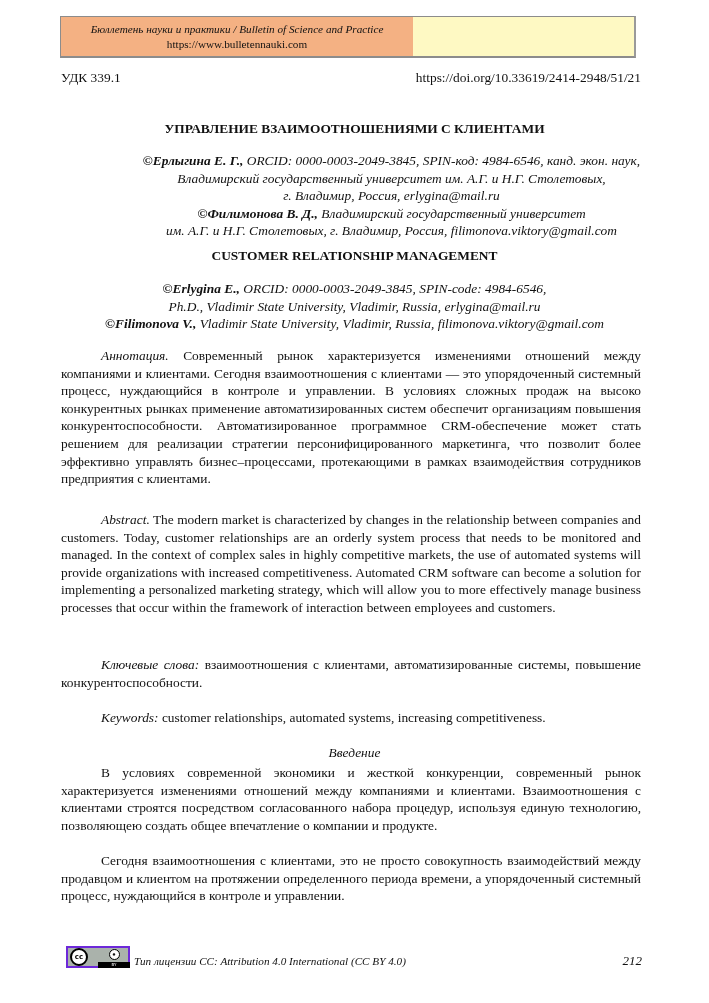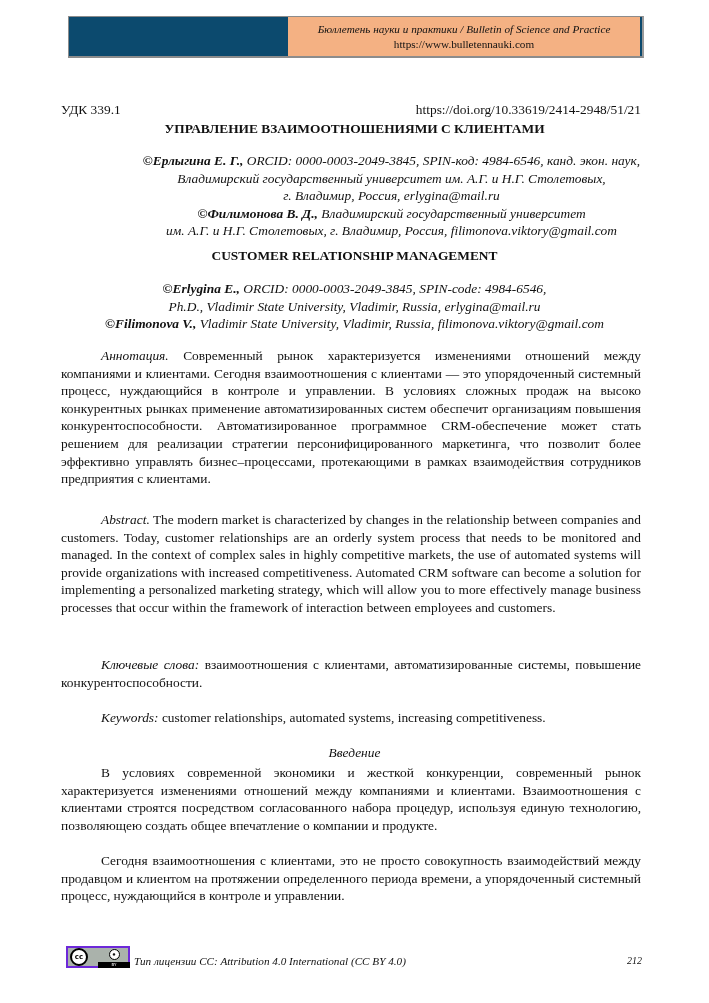--- a/index.html
+++ b/index.html
@@ -2,35 +2,35 @@
 <html><head>
   <meta charset="utf-8">
   <style>
     html, body { margin: 0; padding: 0; background: #ffffff; }
     body {
       width: 709px; height: 1003px; position: relative; overflow: hidden;
       font-family: "Liberation Serif", "DejaVu Serif", serif;
       color: #111;
     }
     .hdr {
-      position: absolute; left: 68px; top: 16px; width: 573px; height: 39px;
+      position: absolute; left: 60px; top: 16px; width: 573px; height: 39px;
       border: 1px solid #8c8c8c; border-bottom: 2px solid #8c8c8c; border-right: 2px solid #9a9a9a;
-      display: flex; background: #0c4a6e; justify-content: flex-end;
+      display: flex; background: #fef9c3;
     }
     .hdr-cell {
       background: #f4b183; display: flex; flex-direction: column;
       align-items: center; justify-content: center;
       font-size: 11.2px; line-height: 15px; text-align: center;
     }
     .hdr-left { width: 352px; margin-right: 2px; }
     .hdr-right { flex: 1; }
     .hdr-left .journal { font-style: italic; }
 
     .udk-row {
-      position: absolute; left: 61px; top: 102px; width: 580px;
+      position: absolute; left: 61px; top: 70px; width: 580px;
       display: flex; justify-content: space-between; font-size: 13.4px;
     }
     .title {
       position: absolute; left: 0; width: 709px; text-align: center;
       font-weight: bold; font-size: 13.4px;
     }
     .authors {
       position: absolute; left: 0; width: 709px; text-align: center;
       font-style: italic; font-size: 13.4px; line-height: 17.6px;
     }
@@ -67,21 +67,21 @@
       margin-top: 1px; box-sizing: border-box; font: bold 7px "DejaVu Sans", sans-serif;
       display: flex; align-items: center; justify-content: center;
     }
     .cc-badge .by-bar {
       position: absolute; bottom: 0; left: 0; width: 32px; height: 6px; background: #000;
       color: #fff; font: 4px "DejaVu Sans", sans-serif; text-align: center; line-height: 6px;
     }
     .footer .license {
       font-style: italic; font-size: 11.2px; margin-left: 4px; flex: 1; line-height: 14px;
     }
-    .footer .pageno { font-size: 10px; font-style: italic; line-height: 14px; }
+    .footer .pageno { font-size: 13px; font-style: italic; line-height: 14px; }
   </style>
 </head>
 <body>
 
 <div class="hdr">
   <div class="hdr-cell hdr-left">
     <span class="journal">Бюллетень науки и практики / Bulletin of Science and Practice</span>
     <span>https://www.bulletennauki.com</span>
   </div>
 </div>

